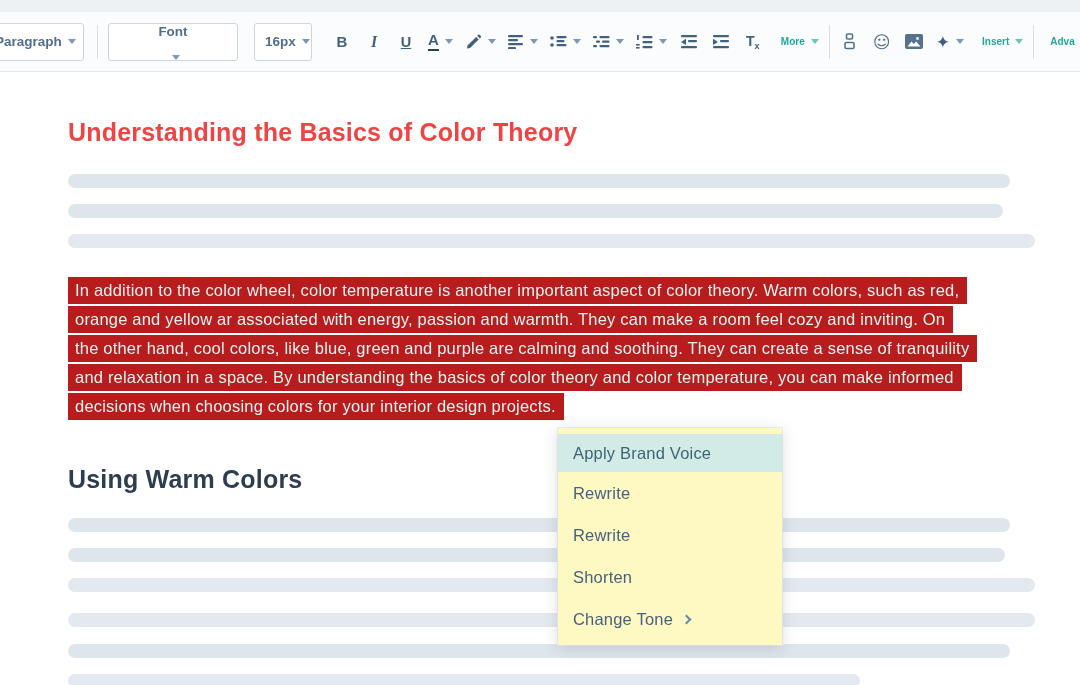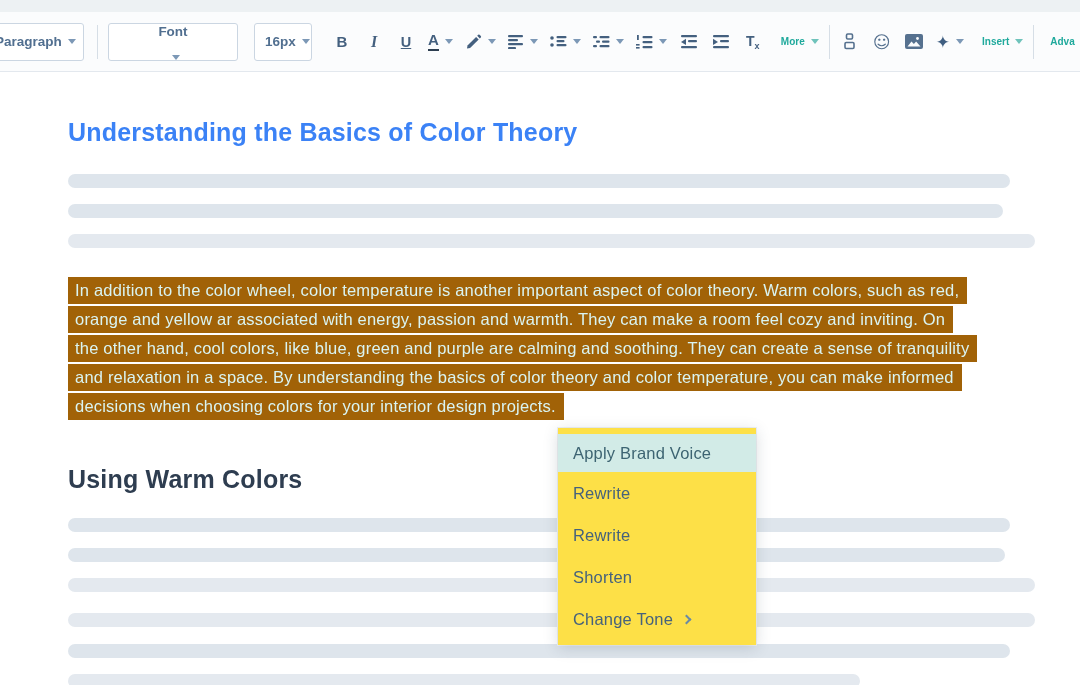--- a/index.html
+++ b/index.html
@@ -42,21 +42,21 @@
   .glyph-emoji { font-family:"DejaVu Sans",sans-serif; font-size:17px; color:#56718f; }
   .glyph-spark { font-family:"DejaVu Sans",sans-serif; font-size:17px; color:#3f5e81; }
   .tb-label { font-size:10px; font-weight:700; color:#1fa99c; margin-left:16px; display:flex; align-items:center; }
   .tb-label .caret { border-top-color:#6fc3bb; }
   .tb-icon { display:block; }
 
   
   .doc { padding-left:68px; }
   .doc h1 {
     padding-top:45px; font-size:25px; line-height:31px; font-weight:800;
-    color:#3b82f6; letter-spacing:.2px;
+    color:#ef4444; letter-spacing:.2px;
   }
   .doc h2 {
     margin-top:43px; font-size:25px; line-height:30px; font-weight:800;
     color:#2e3d50; letter-spacing:.2px;
   }
   .bars.g1 { margin-top:26px; }
   .bars.g2 { margin-top:24px; }
   .bar { height:14px; border-radius:7px; background:#dee5ec; }
   .bar + .bar { margin-top:16px; }
   .bar.alt { background:#e4e9ef; }
@@ -66,28 +66,28 @@
   .g2 .b1 { width:942px; }
   .g2 .b2 { width:937px; }
   .g2 .b3 { width:967px; }
   .g2 .b4 { width:967px; margin-top:21px; }
   .g2 .b5 { width:942px; margin-top:17px; }
   .g2 .b6 { width:792px; }
 
   .para { margin-top:28px; }
   .hl-line { height:29px; line-height:29px; white-space:nowrap; }
   .hl {
-    background:#a16207; color:#daf4f2; font-size:16.5px; letter-spacing:.2px;
+    background:#b91c1c; color:#daf4f2; font-size:16.5px; letter-spacing:.2px;
     padding:4px 8px 5px 7px;
   }
 
   
   .ctx-menu {
-    position:absolute; left:558px; top:428px; width:198px;
-    background:#fde047; padding-top:6px; padding-bottom:5px;
+    position:absolute; left:558px; top:428px; width:224px;
+    background:#fef9c3; padding-top:6px; padding-bottom:5px;
     box-shadow:0 3px 14px rgba(45,62,80,.18), 0 0 0 1px #eef1f4;
     z-index:10;
   }
   .mi {
     height:42px; display:flex; align-items:center; padding-left:15px;
     font-size:16.5px; color:#46627c; letter-spacing:.2px; cursor:pointer;
   }
   .mi.active { background:#d2ebe7; color:#3d6472; height:38px; }
   .mi .chev {
     width:7px; height:7px; border-right:2px solid #6a8aa5; border-top:2px solid #6a8aa5;

